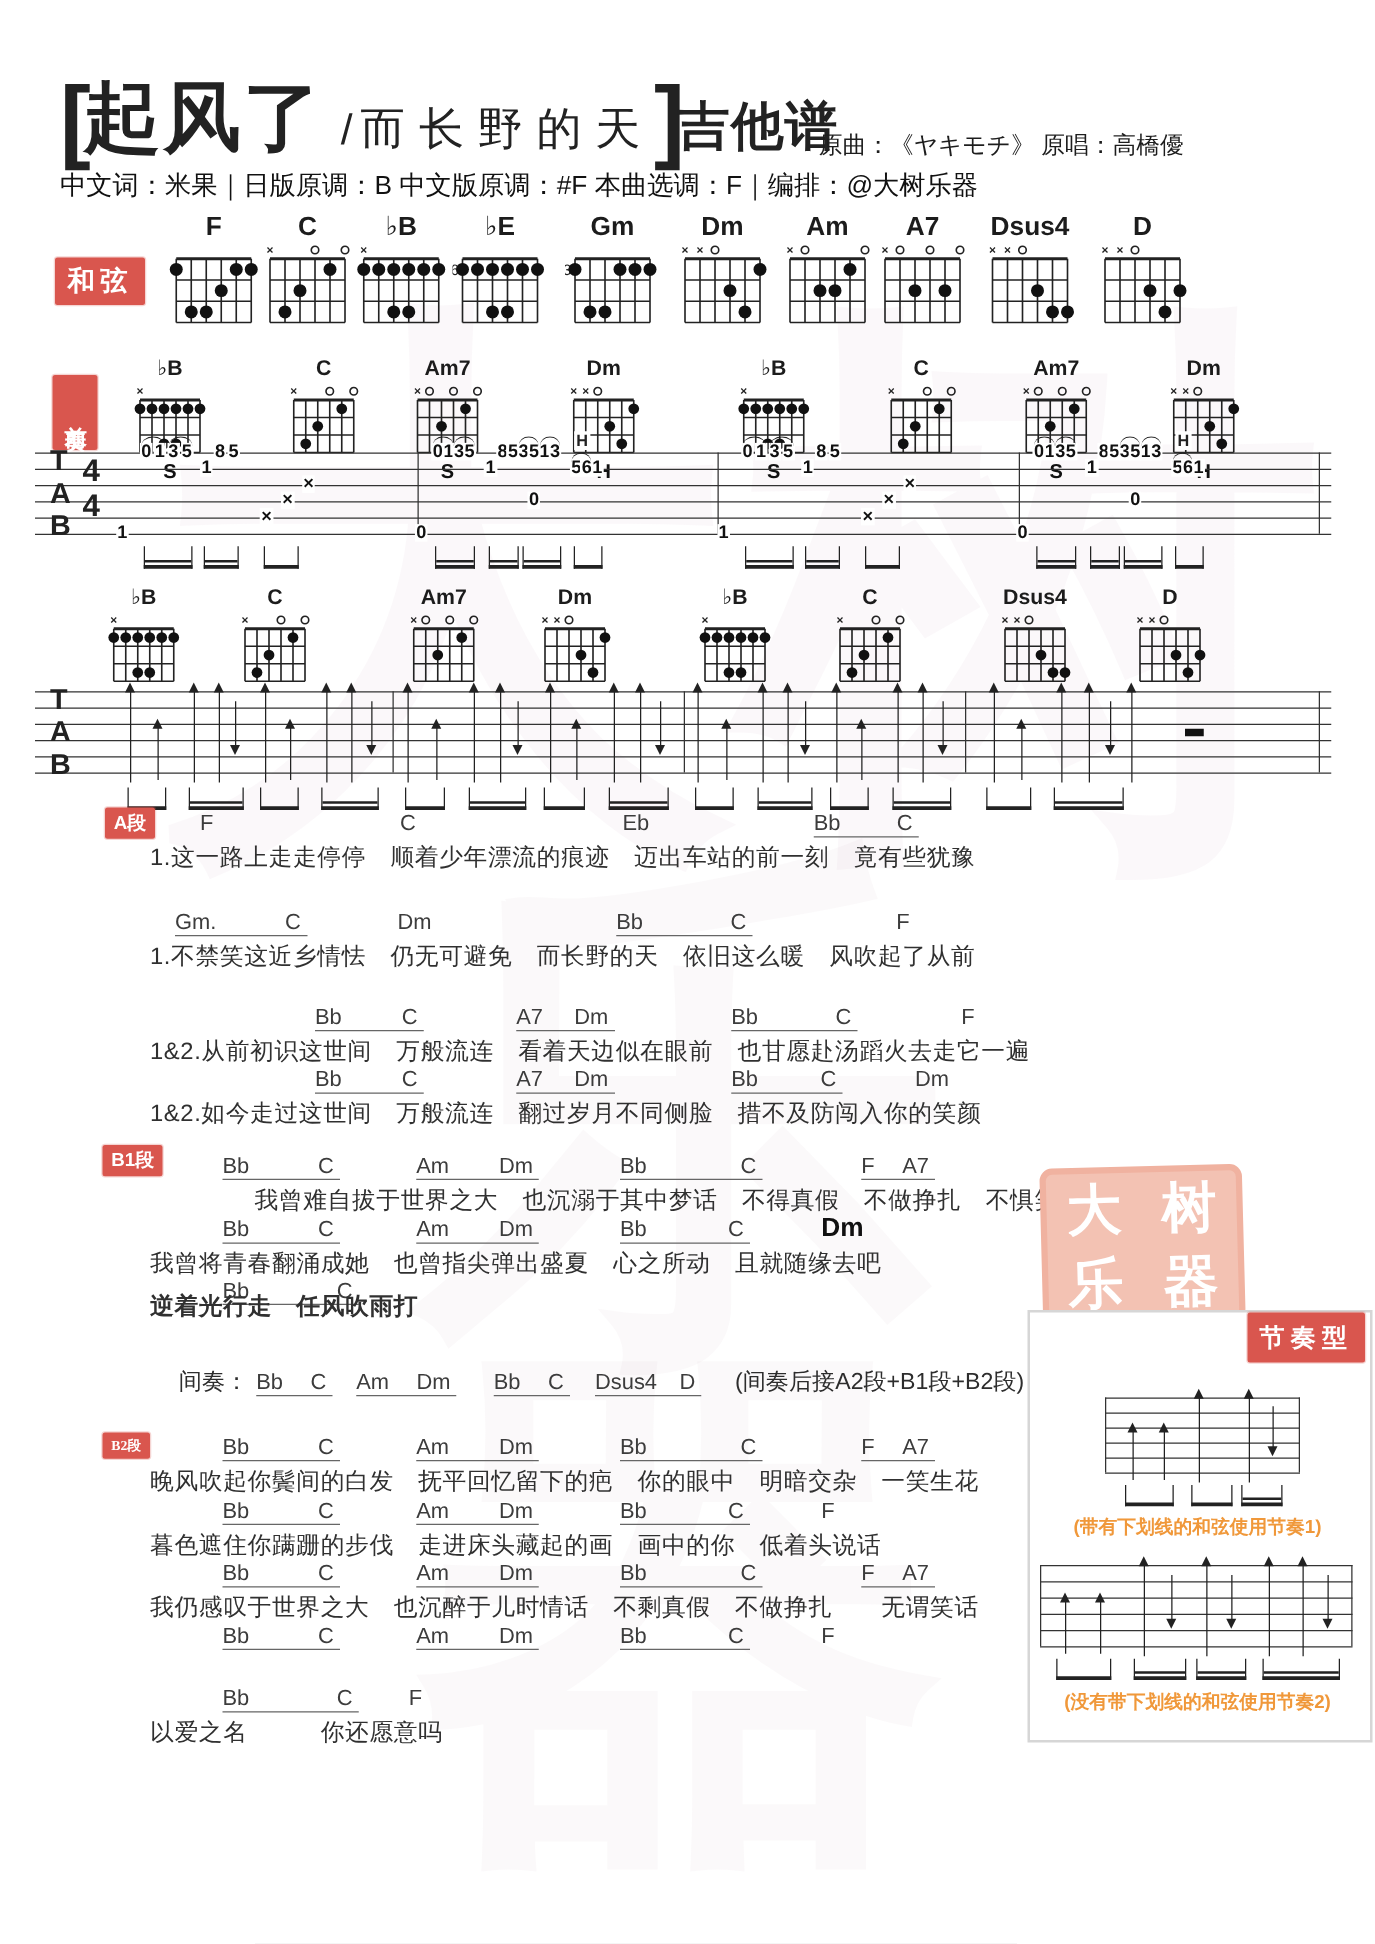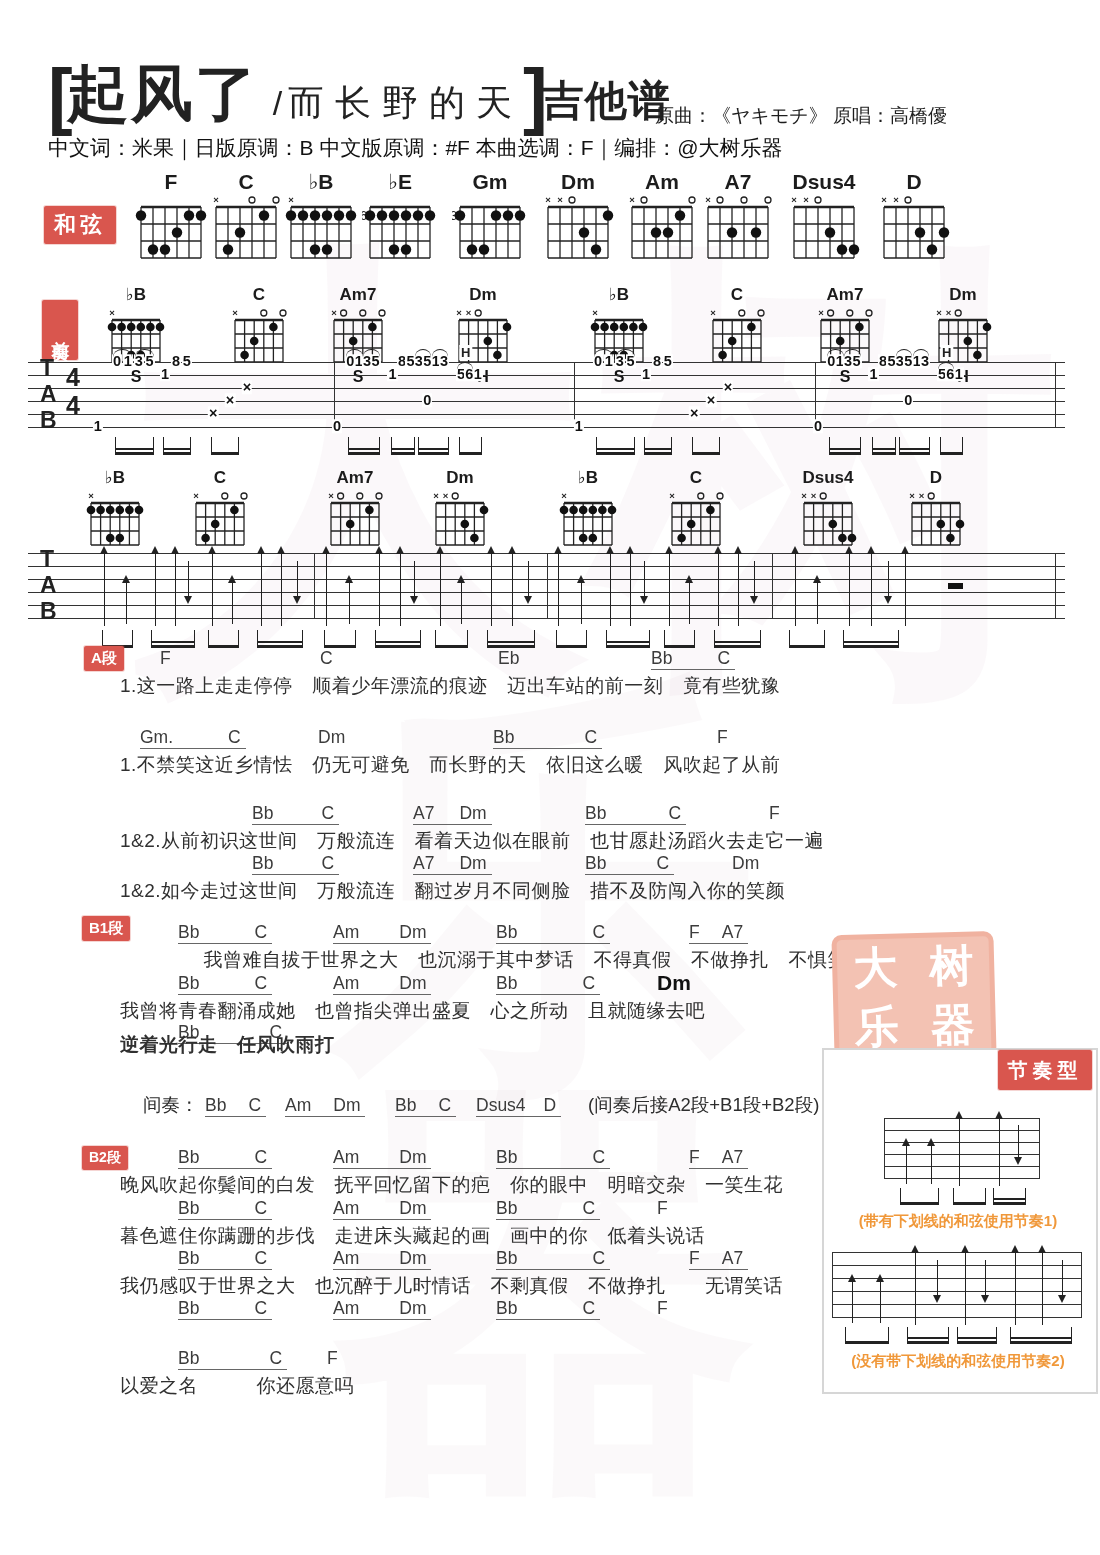--- a/index.html
+++ b/index.html
@@ -798,21 +798,21 @@
       <div class="lrow lyric" style="top: 583px; width: 100%; height: 24px;">暮色遮住你蹒跚的步伐　走进床头藏起的画　画中的你　低着头说话</div>
       <div class="lrow chords" style="top: 608px; width: 100%; height: 24px;"><span class="cg u" style="left: 58px; top: 0px;"><span>Bb</span><i class="gap" style="width: 55px;"></i><span>C</span></span><span class="cg u" style="left: 213px; top: 0px;"><span>Am</span><i class="gap" style="width: 40px;"></i><span>Dm</span></span><span class="cg u" style="left: 376px; top: 0px;"><span>Bb</span><i class="gap" style="width: 75px;"></i><span>C</span></span><span class="cg u" style="left: 569px; top: 0px;"><span>F</span><i class="gap" style="width: 22px;"></i><span>A7</span></span></div>
       <div class="lrow lyric" style="top: 633px; width: 100%; height: 24px;">我仍感叹于世界之大　也沉醉于儿时情话　不剩真假　不做挣扎　　无谓笑话</div>
       <div class="lrow chords" style="top: 658px; width: 100%; height: 24px;"><span class="cg u" style="left: 58px; top: 0px;"><span>Bb</span><i class="gap" style="width: 55px;"></i><span>C</span></span><span class="cg u" style="left: 213px; top: 0px;"><span>Am</span><i class="gap" style="width: 40px;"></i><span>Dm</span></span><span class="cg u" style="left: 376px; top: 0px;"><span>Bb</span><i class="gap" style="width: 65px;"></i><span>C</span></span><span class="cg" style="left: 537px; top: 0px;"><span>F</span></span></div>
       <div class="lrow chords" style="top: 708px; width: 100%; height: 24px;"><span class="cg u" style="left: 58px; top: 0px;"><span>Bb</span><i class="gap" style="width: 70px;"></i><span>C</span></span><span class="cg" style="left: 207px; top: 0px;"><span>F</span></span></div>
       <div class="lrow lyric" style="top: 733px; width: 100%; height: 24px;">以爱之名　　　你还愿意吗</div>
     </div>
   <div id="secLabels">
       <div class="seclabel" style="left: 84px; top: 646px; padding: 3px 7px; font-size: 15px;">A段</div>
       <div class="seclabel" style="left: 82px; top: 916px; padding: 3px 7px; font-size: 15px;">B1段</div>
-      <div class="seclabel" style="left: 82px; top: 1146px; padding: 3px 7px; font-size: 14px;">B2段</div>
+      <div class="seclabel" style="left: 82px; top: 1146px; padding: 3px 7px; font-size: 11px; font-family: Liberation Serif, serif;">B2段</div>
     </div>
 
   <div class="seal" style="left:833px;top:933px;width:152px;height:116px;z-index:1;">
     <span>大</span>
       <span>树</span>
     <span>乐</span>
       <span>器</span>
   </div>
 
   <div class="panel" style="left:822px;top:1048px;width:272px;height:342px;z-index:2;"></div>

